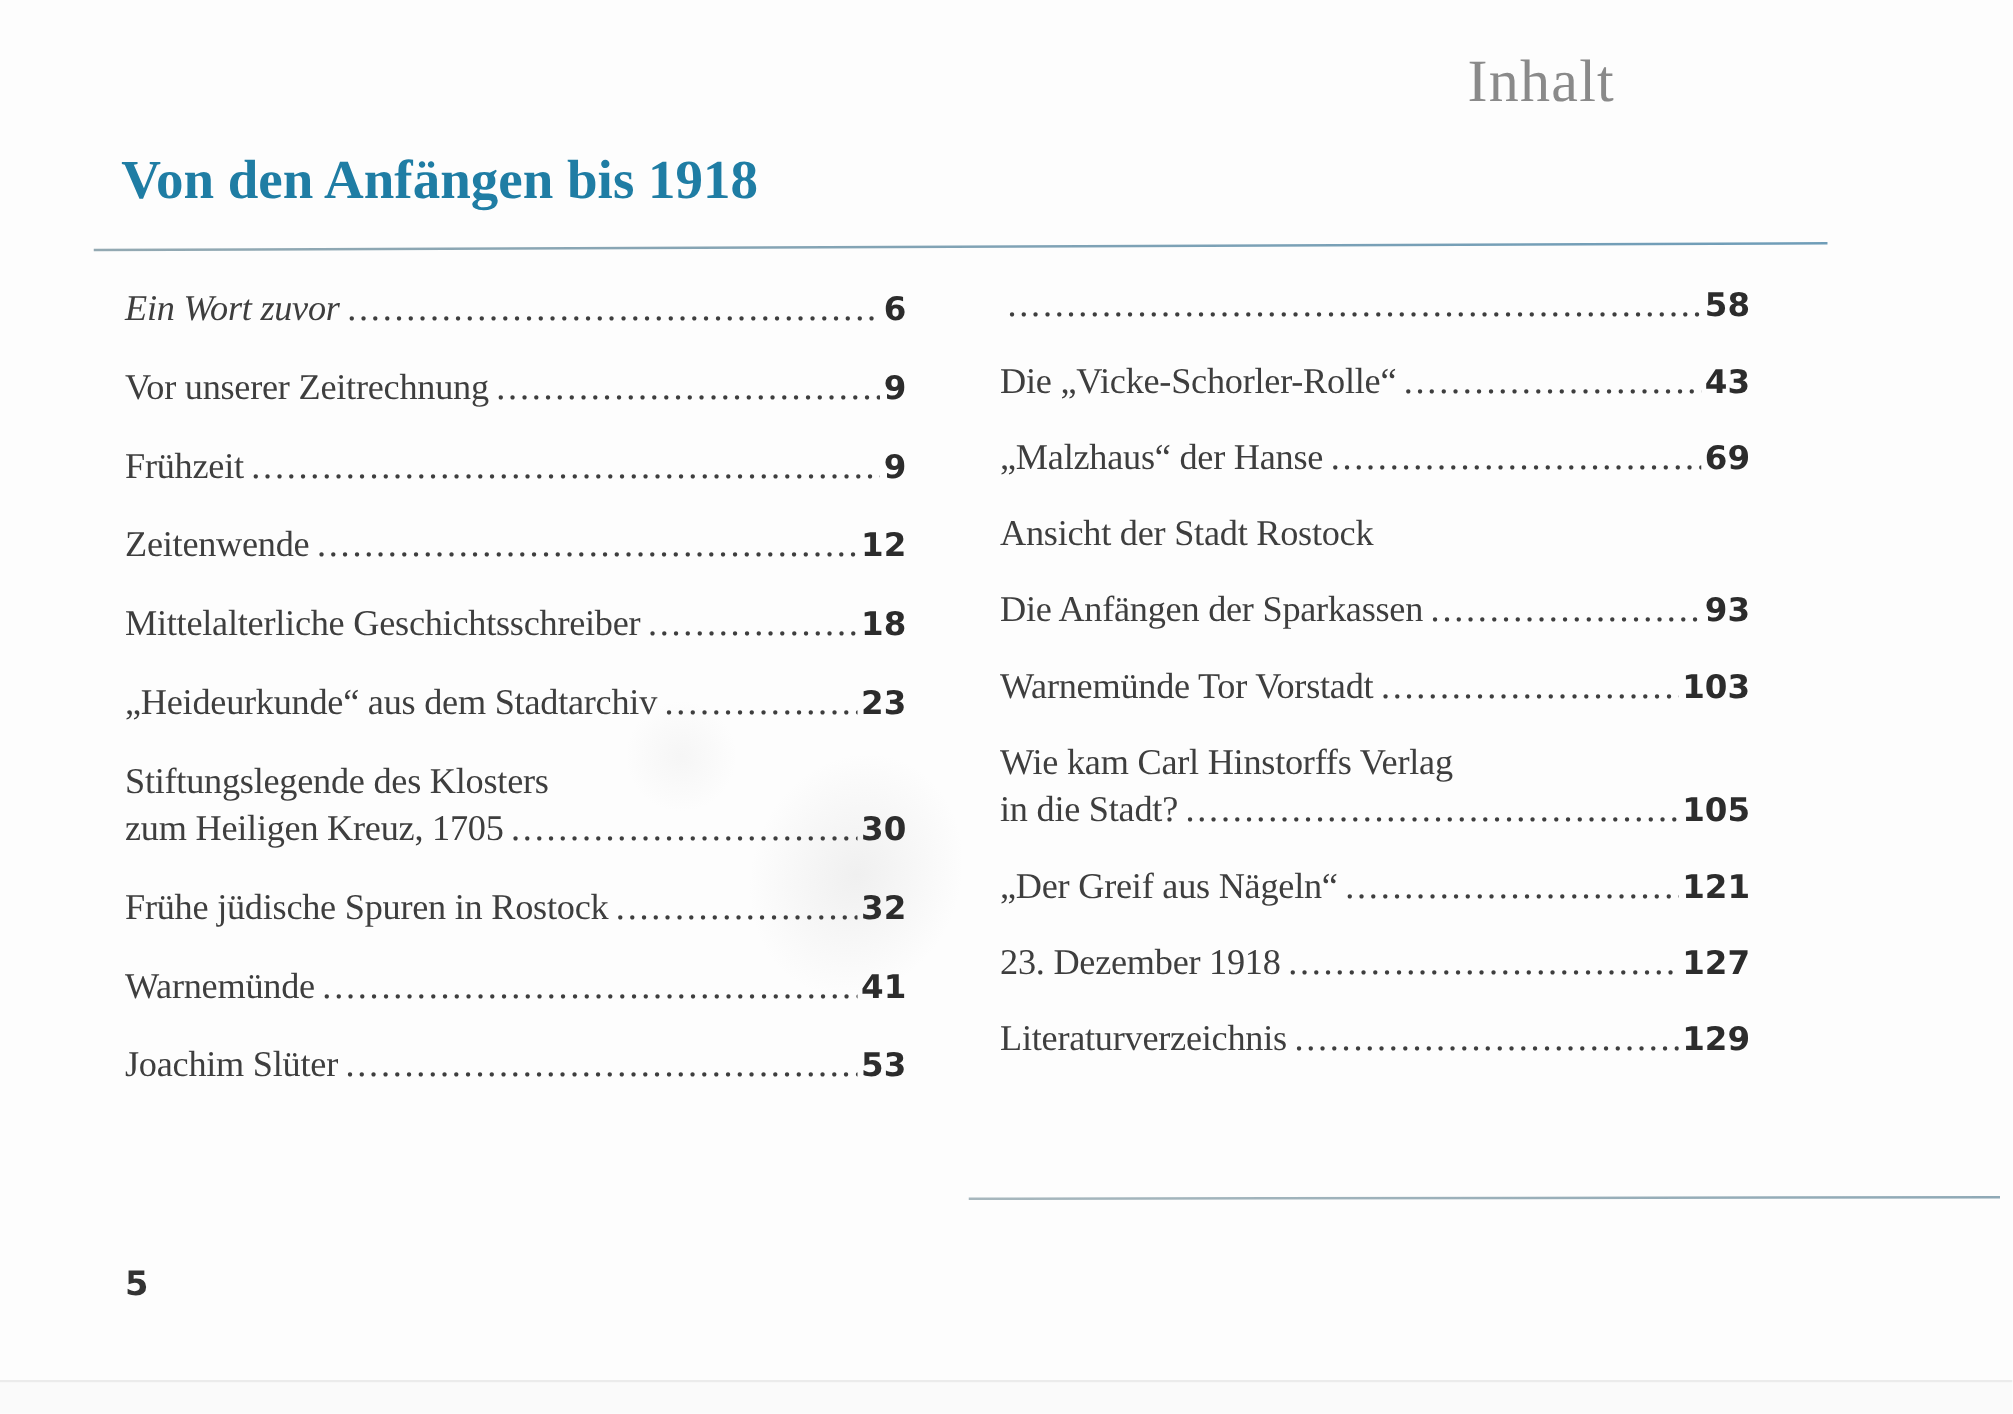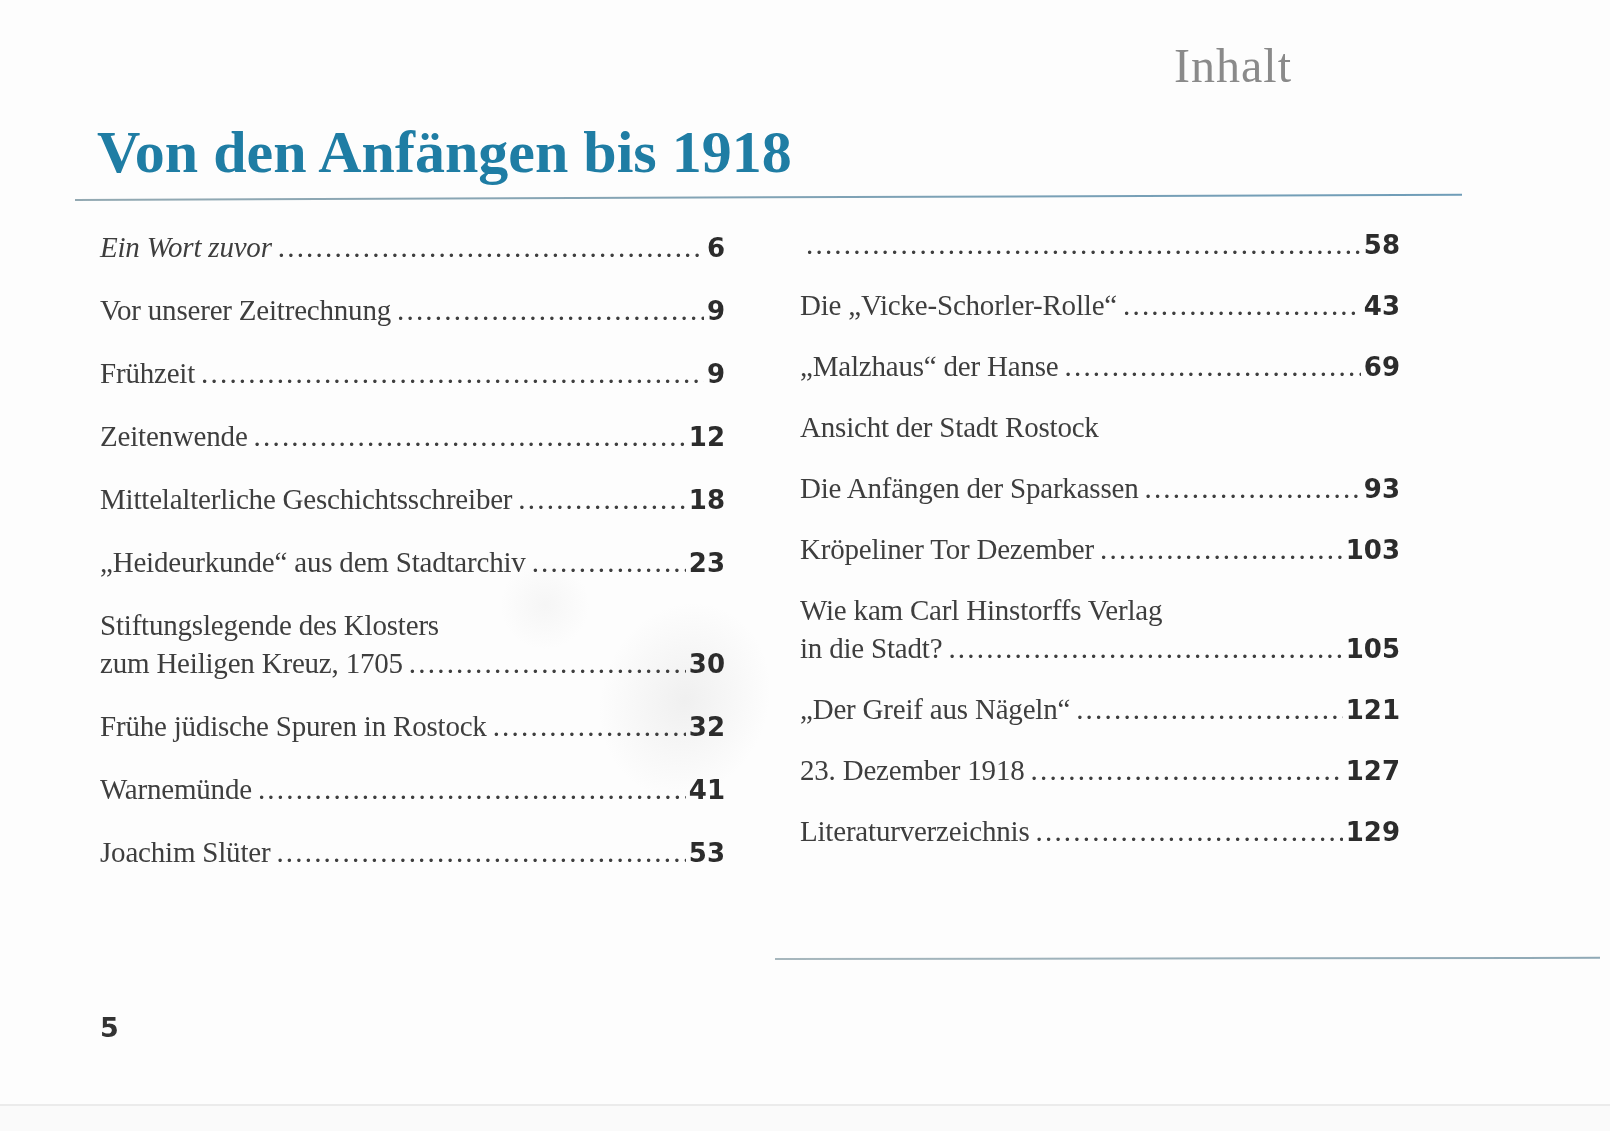--- a/index.html
+++ b/index.html
@@ -26,21 +26,21 @@
     font-weight: 400;
     color: var(--header_gray, #8a8a8a);
     letter-spacing: 1px;
   }
   
   .title {
     position: absolute;
     left: 97px;
     top: 118px;
     margin: 0;
-    font-size: 60px;
+    font-size: 44px;
     font-weight: 700;
     color: var(--title, #1f7da4);
     letter-spacing: 0px;
     white-space: nowrap;
   }
   .title-rule {
     position: absolute;
     left: 75px;
     top: 199px;
     width: 1387px;
@@ -257,21 +257,21 @@
       </div>
       <div class="toc-row">
         <div class="toc-line">
           <span class="toc-text">Die Anfängen der Sparkassen</span>
           <span class="toc-dots"></span>
           <span class="toc-num">93</span>
         </div>
       </div>
       <div class="toc-row">
         <div class="toc-line">
-          <span class="toc-text">Kröpeliner Tor Dezember</span>
+          <span class="toc-text">Warnemünde Tor Vorstadt</span>
           <span class="toc-dots"></span>
           <span class="toc-num">103</span>
         </div>
       </div>
       <div class="toc-row">
         <div class="toc-line">
           <span class="toc-text">Wie kam Carl Hinstorffs Verlag</span>
         </div>
         <div class="toc-line">
           <span class="toc-text">in die Stadt?</span>

